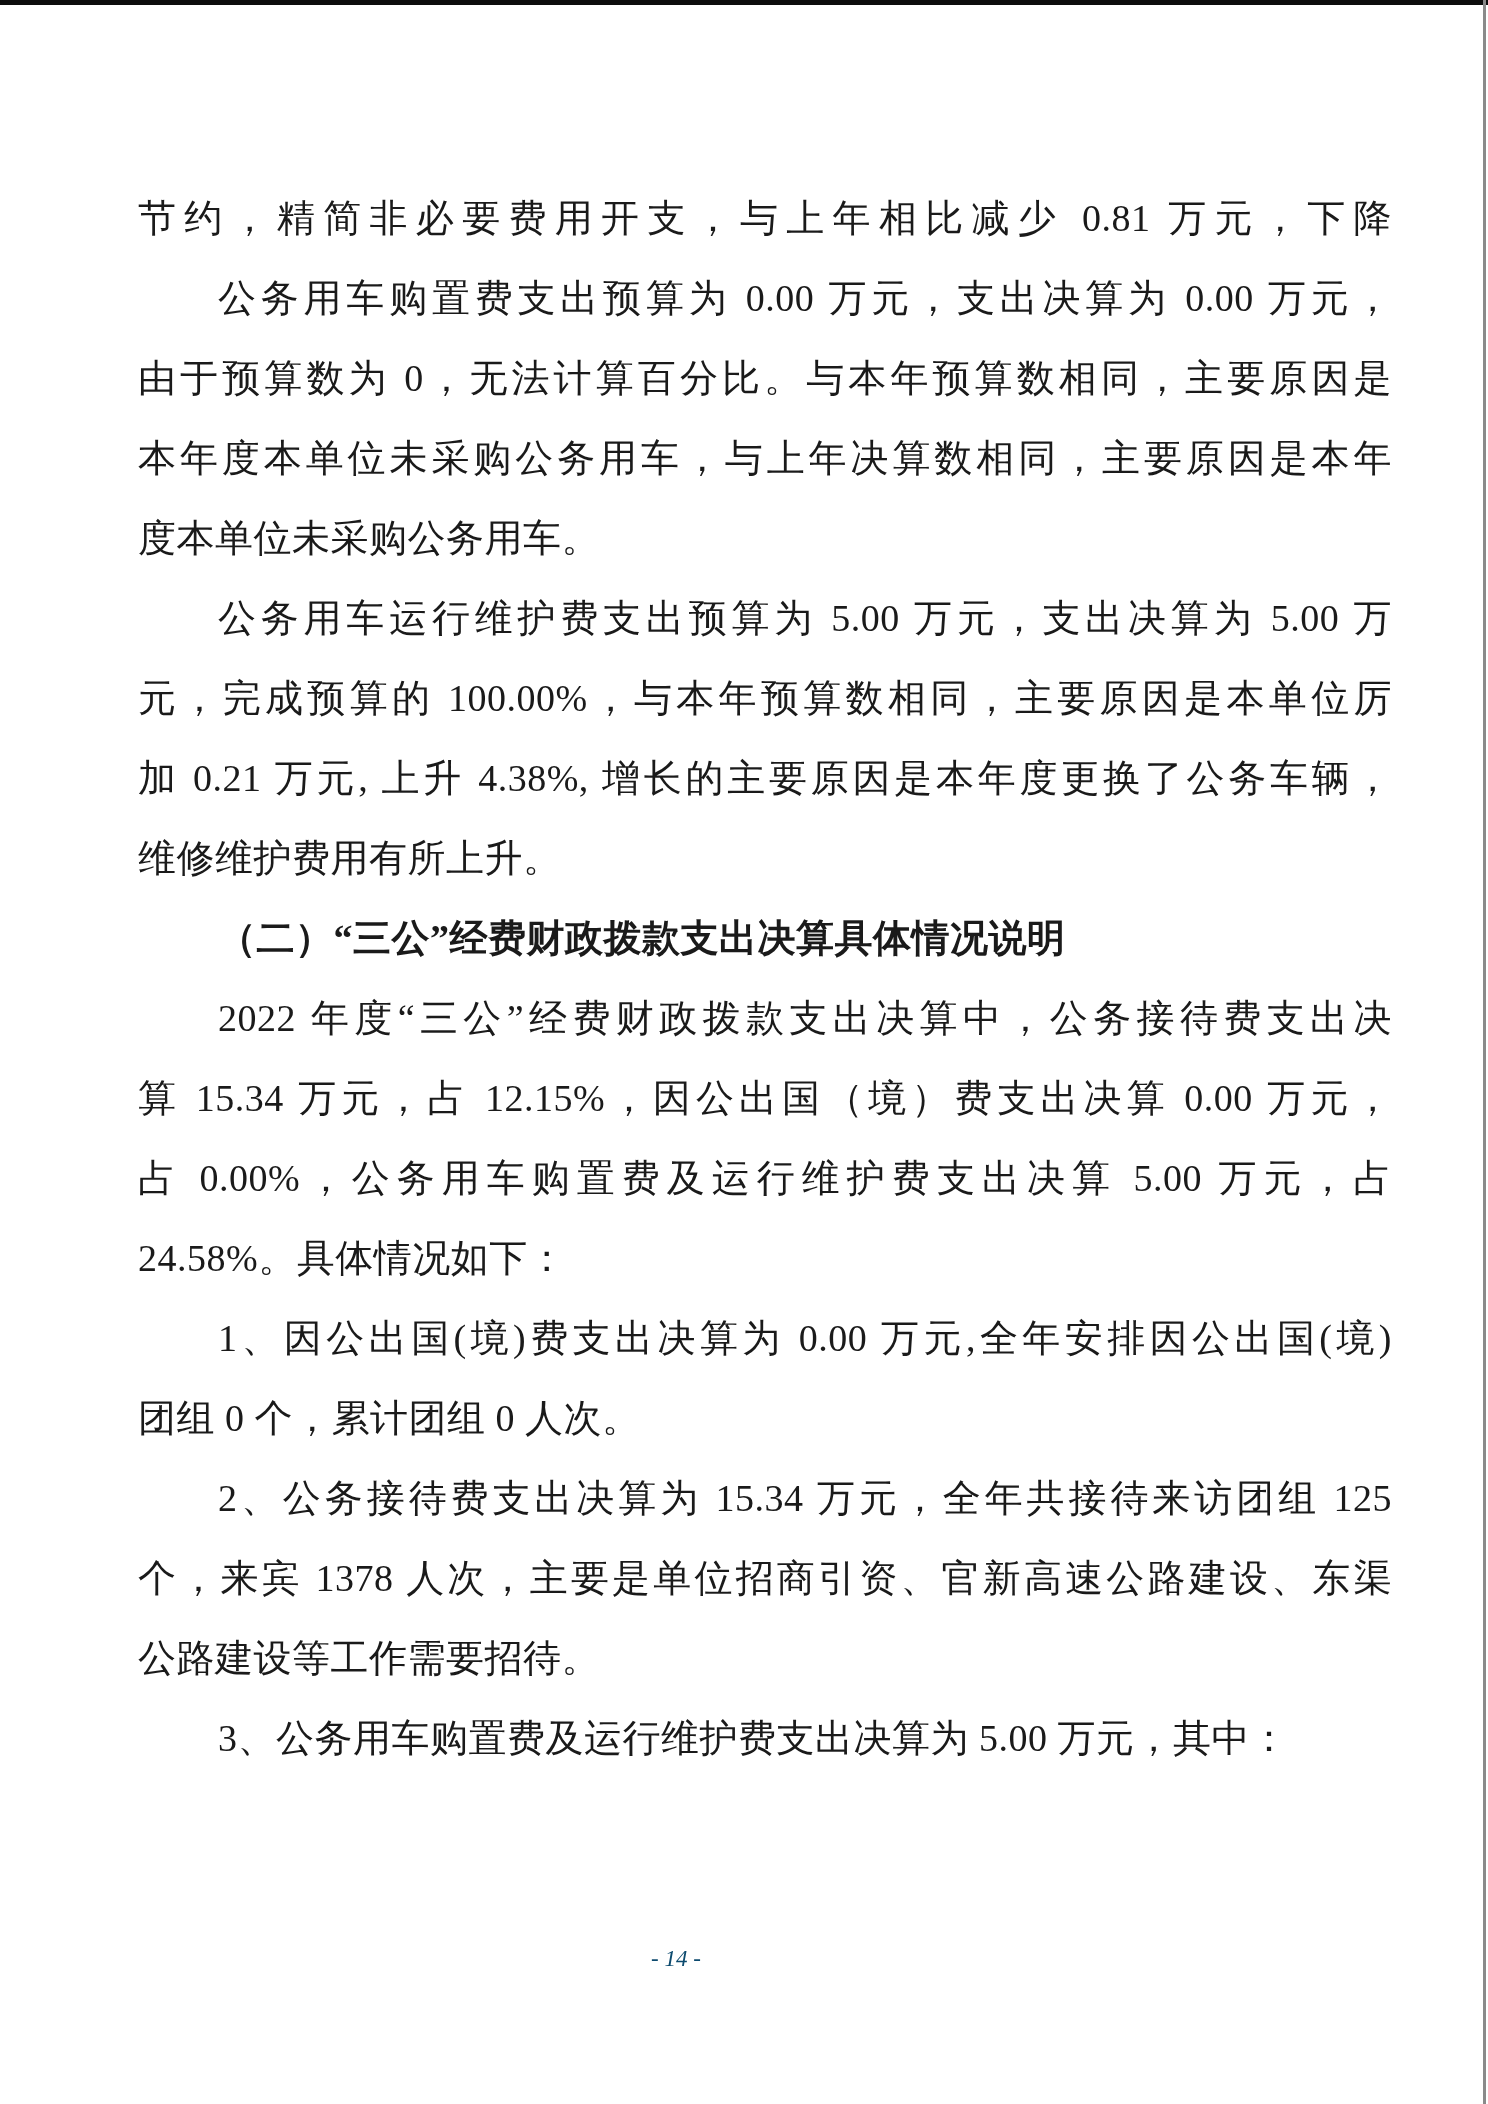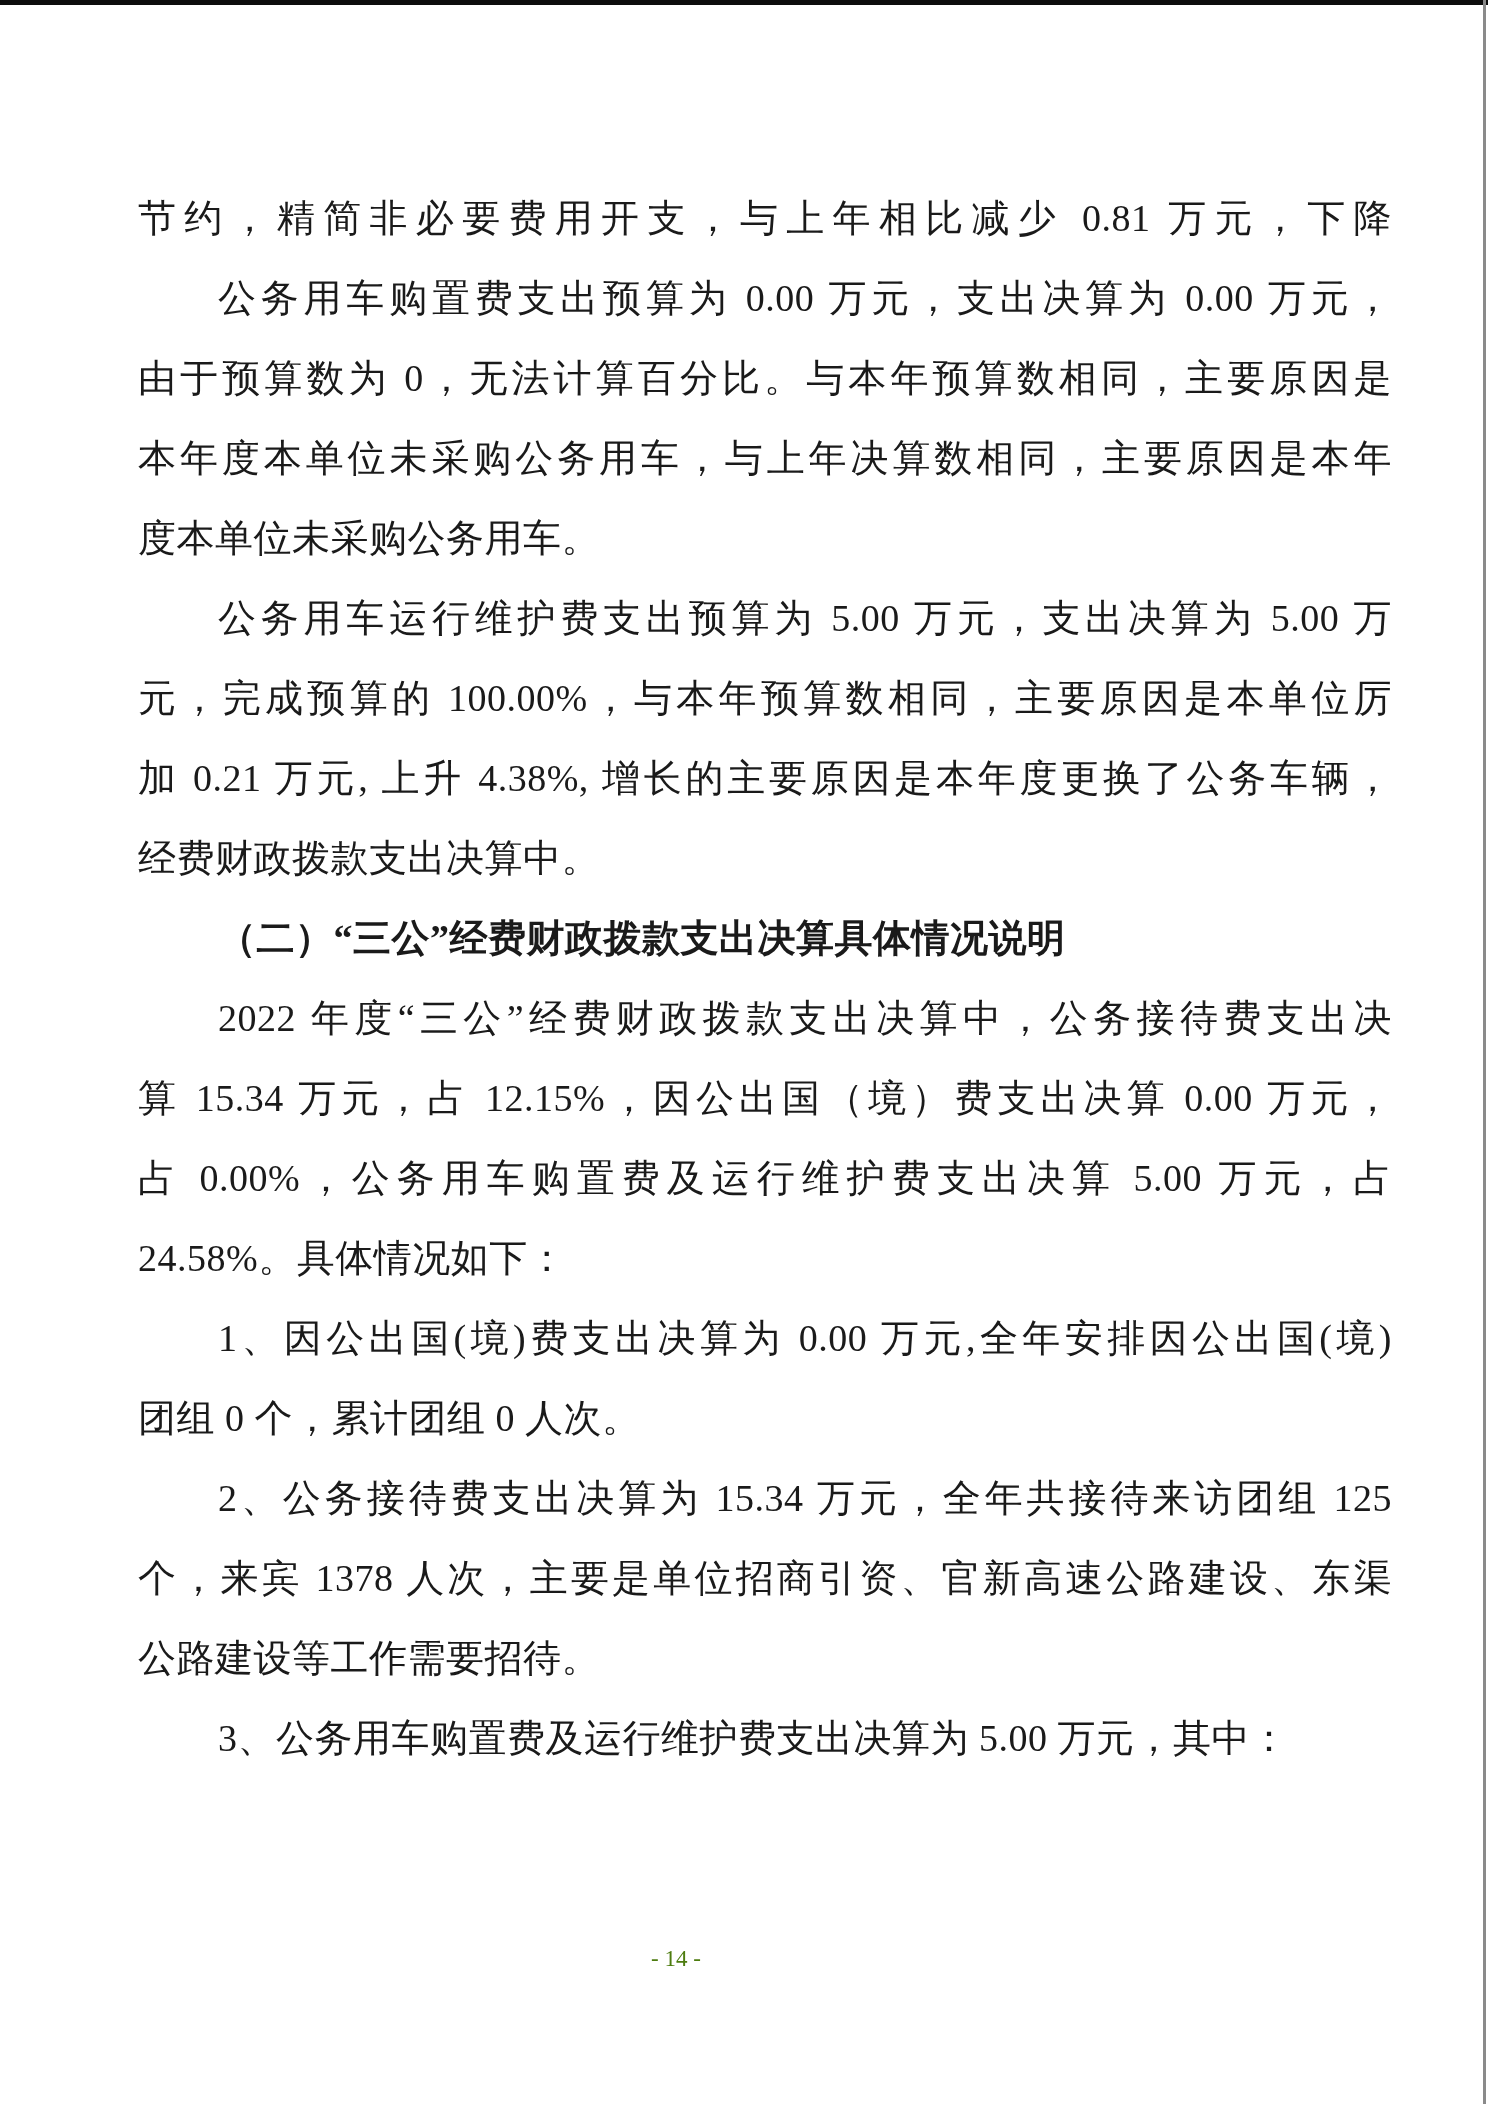--- a/index.html
+++ b/index.html
@@ -53,40 +53,41 @@
   .ln.head {
     font-weight: bold;
   }
   .page-number {
     position: absolute;
     left: 0; top: 1943px;
     width: 1352px;
     text-align: center;
     font-size: 23px;
     line-height: 32px;
-    color: #4d7c0f;
+    color: #0c4a6e;
+    font-style: italic;
   }
 </style>
 </head>
 <body>
 
 <div class="page">
   <div class="top-edge"></div>
   <div class="right-edge"></div>
 
   <div class="content">
     <div class="ln j">节约，精简非必要费用开支，与上年相比减少 0.81 万元，下降</div>
     <div class="ln ind j">公务用车购置费支出预算为 0.00 万元，支出决算为 0.00 万元，</div>
     <div class="ln j">由于预算数为 0，无法计算百分比。与本年预算数相同，主要原因是</div>
     <div class="ln j">本年度本单位未采购公务用车，与上年决算数相同，主要原因是本年</div>
     <div class="ln">度本单位未采购公务用车。</div>
     <div class="ln ind j">公务用车运行维护费支出预算为 5.00 万元，支出决算为 5.00 万</div>
     <div class="ln j">元，完成预算的 100.00%，与本年预算数相同，主要原因是本单位厉</div>
     <div class="ln j">加 0.21 万元, 上升 4.38%, 增长的主要原因是本年度更换了公务车辆，</div>
-    <div class="ln">经费财政拨款支出决算中。</div>
+    <div class="ln">维修维护费用有所上升。</div>
     <div class="ln ind head">（二）“三公”经费财政拨款支出决算具体情况说明</div>
     <div class="ln ind j">2022 年度“三公”经费财政拨款支出决算中，公务接待费支出决</div>
     <div class="ln j">算 15.34 万元，占 12.15%，因公出国（境）费支出决算 0.00 万元，</div>
     <div class="ln j">占 0.00%，公务用车购置费及运行维护费支出决算 5.00 万元，占</div>
     <div class="ln">24.58%。具体情况如下：</div>
     <div class="ln ind j">1、因公出国(境)费支出决算为 0.00 万元,全年安排因公出国(境)</div>
     <div class="ln">团组 0 个，累计团组 0 人次。</div>
     <div class="ln ind j">2、公务接待费支出决算为 15.34 万元，全年共接待来访团组 125</div>
     <div class="ln j">个，来宾 1378 人次，主要是单位招商引资、官新高速公路建设、东渠</div>
     <div class="ln">公路建设等工作需要招待。</div>

